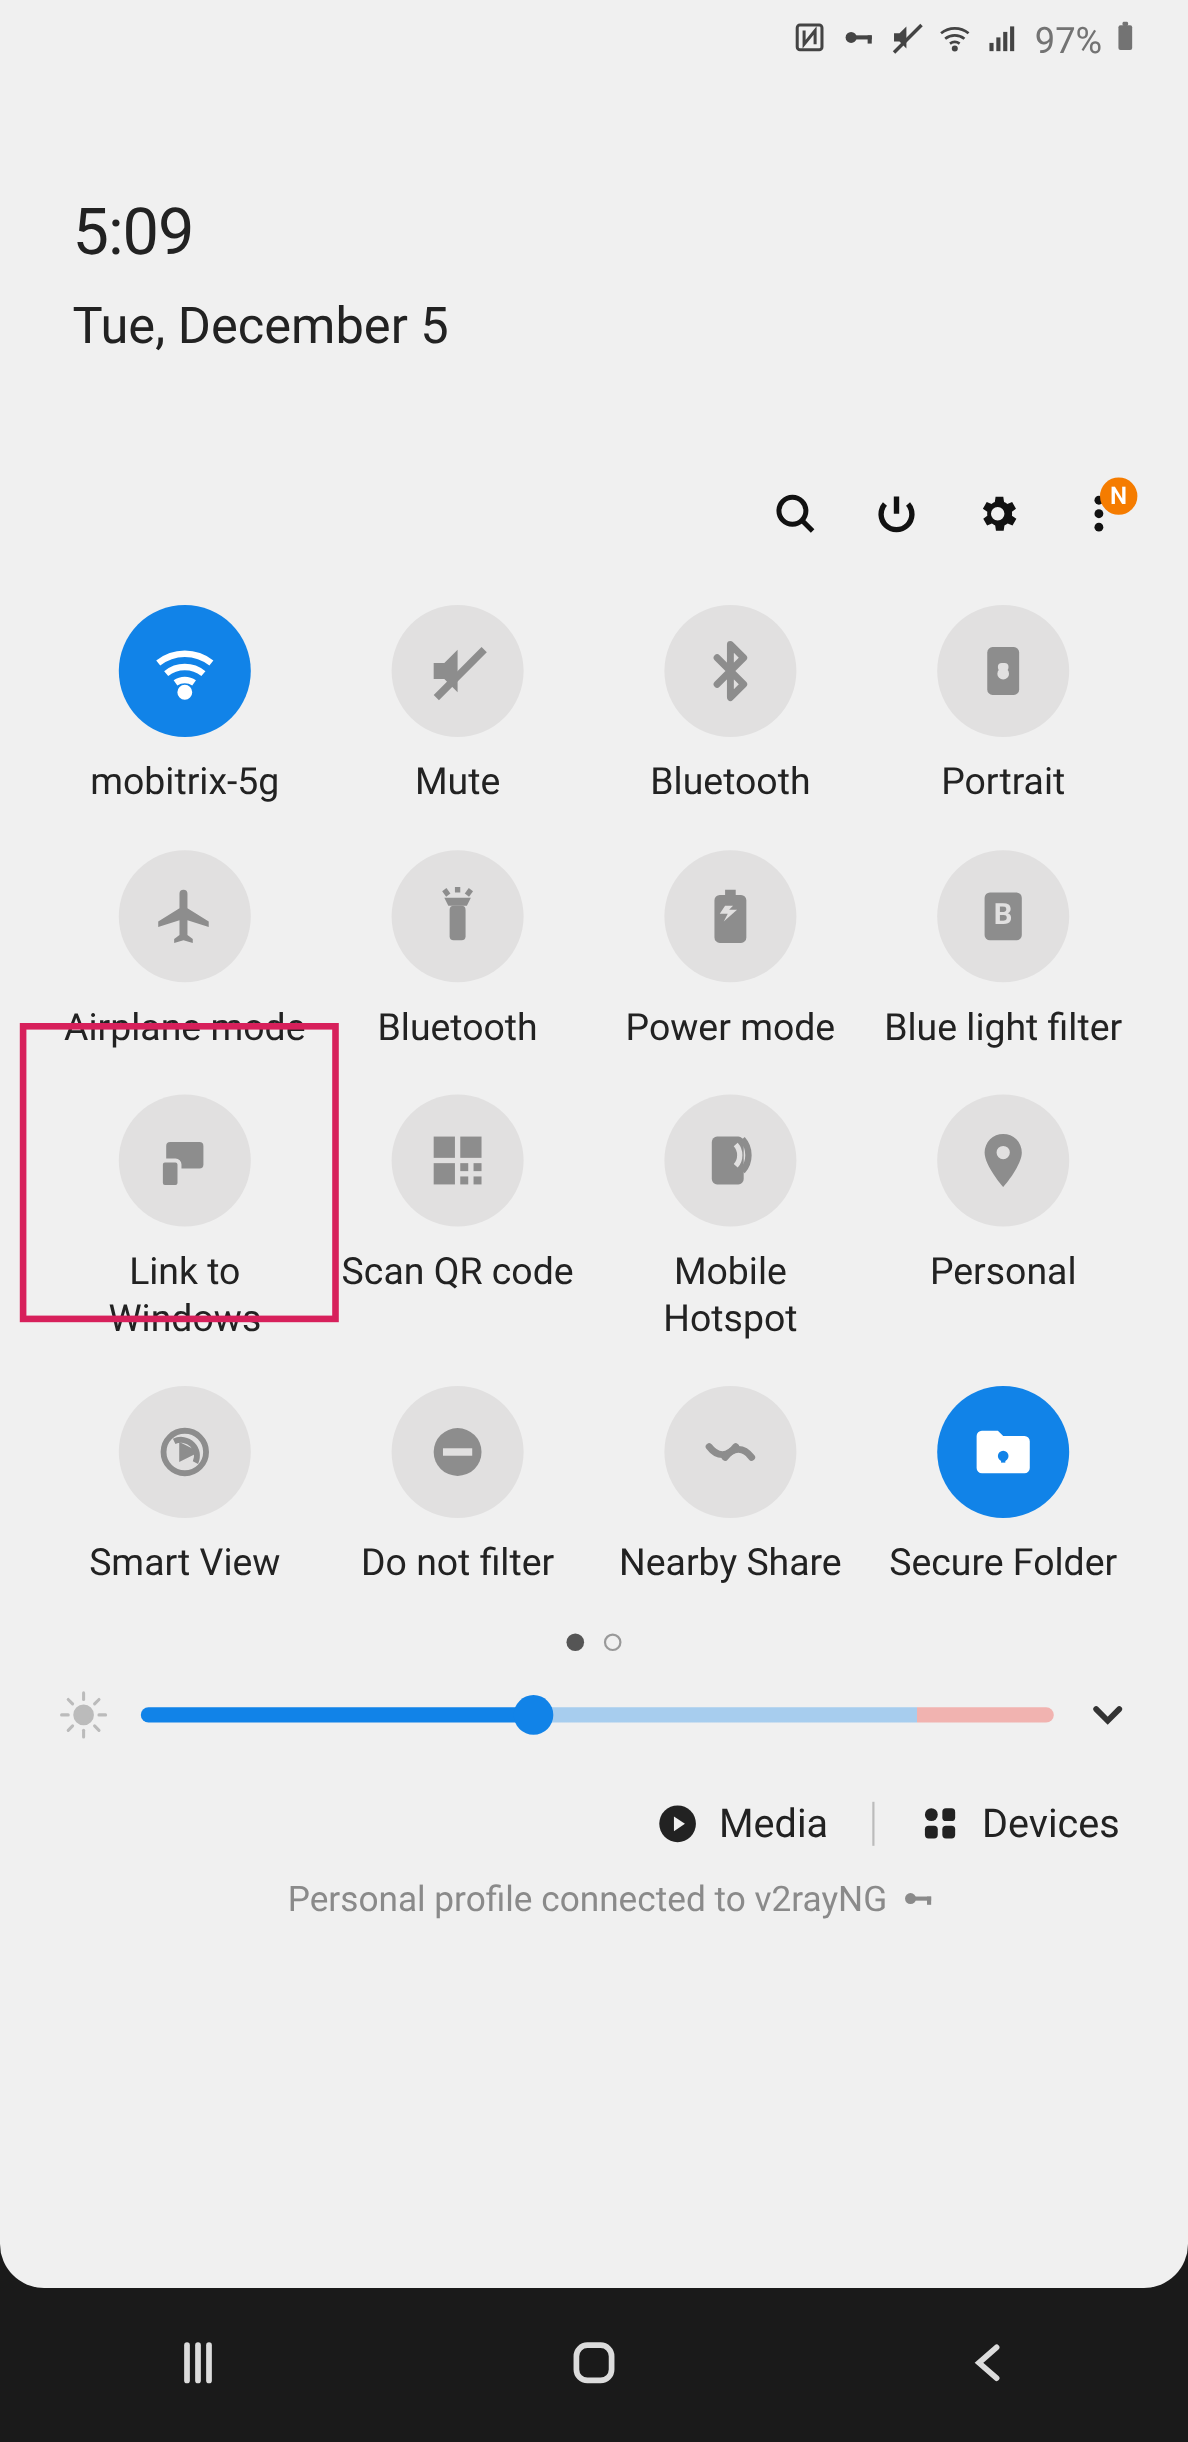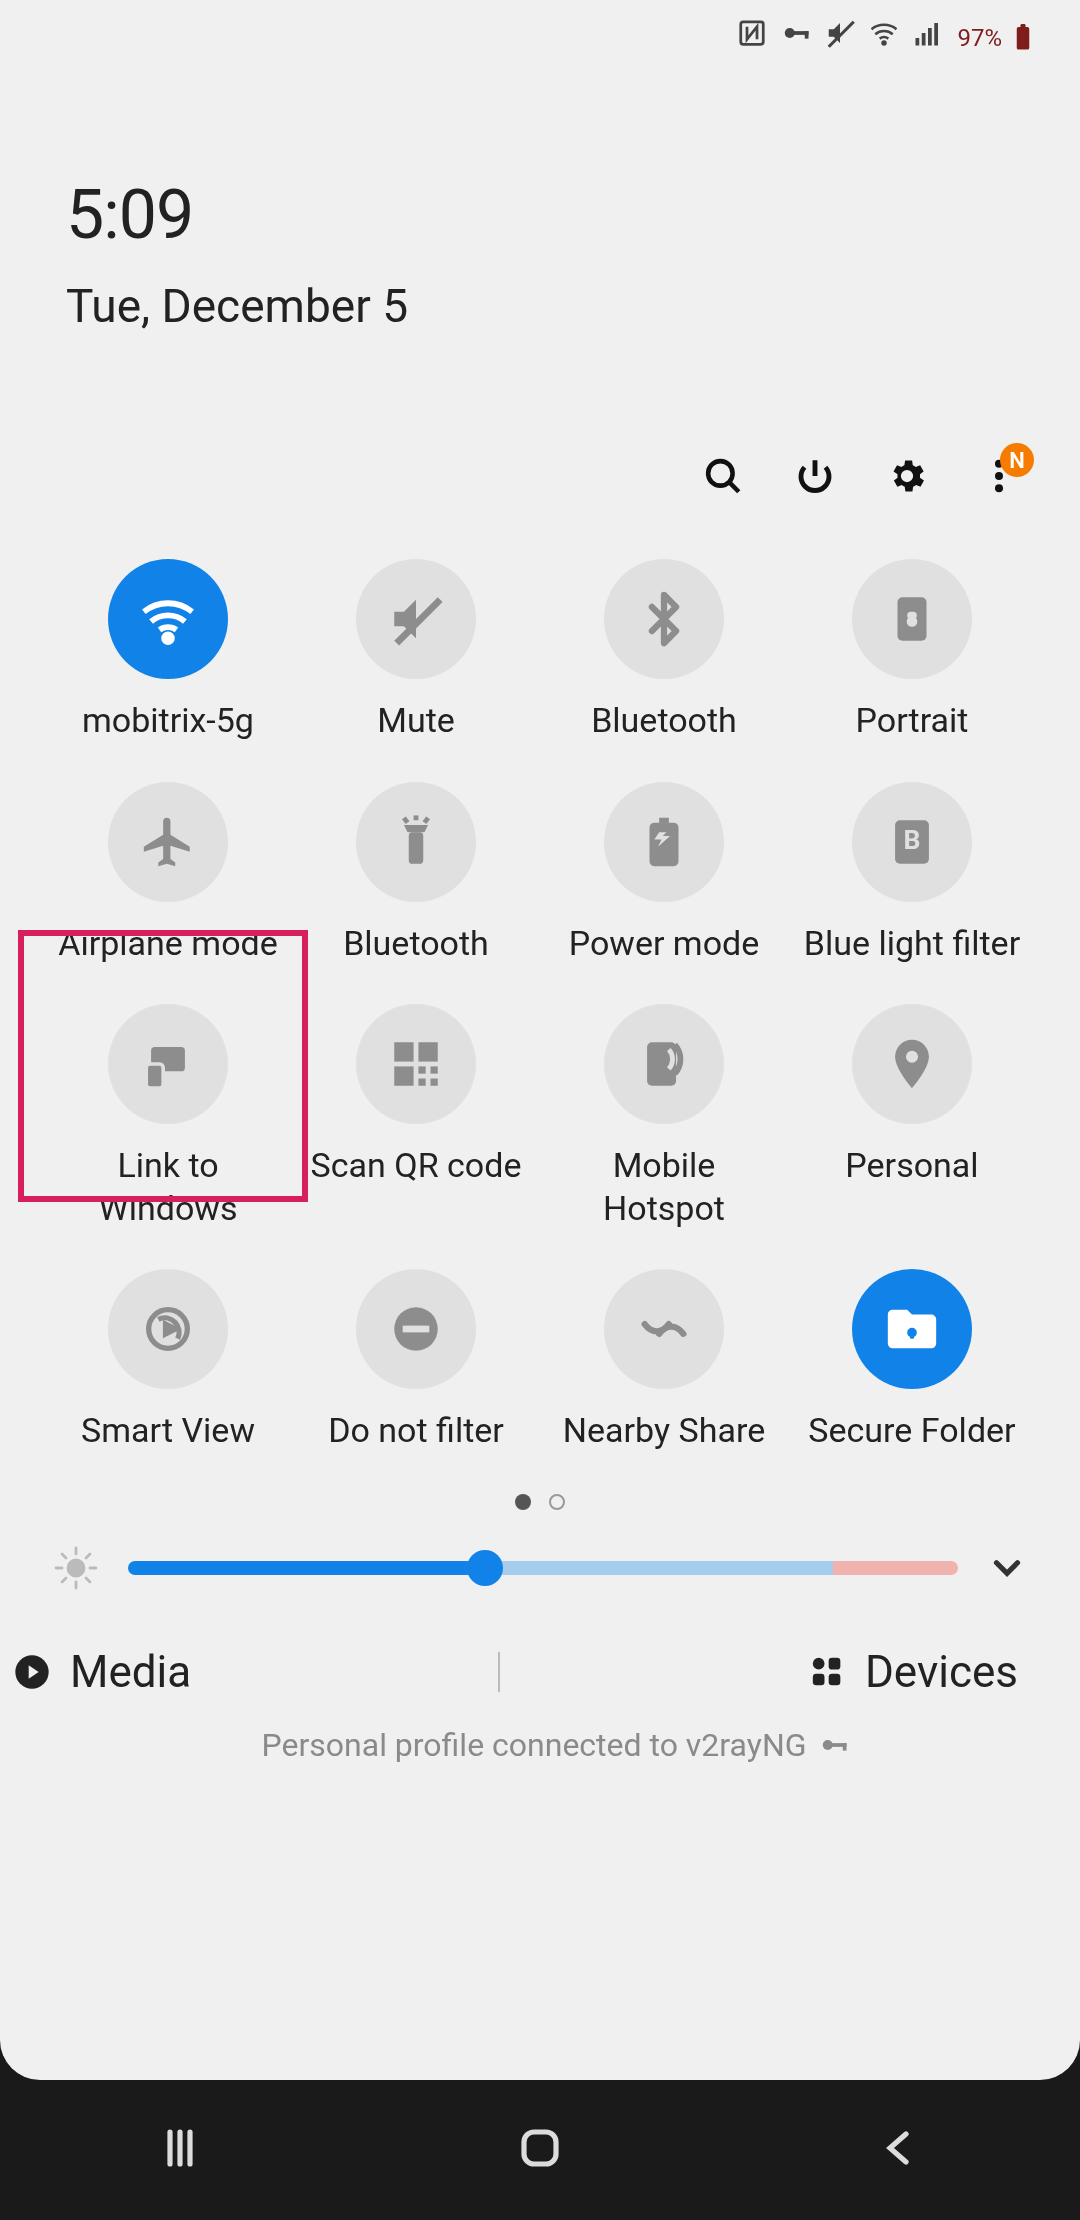--- a/index.html
+++ b/index.html
@@ -22,27 +22,27 @@
   .status-bar {
     display: flex;
     justify-content: flex-end;
     align-items: center;
     gap: 14px;
     padding: 18px 42px 0 0;
     font-size: 30px;
     color: #444;
   }
   .status-bar svg { width: 30px; height: 30px; }
-  .status-bar .battery-text { font-size: 24px; color: #7f1d1d; display:flex; align-items:flex-end; gap:6px;}
+  .status-bar .battery-text { font-size: 33px; color: #737373; display:flex; align-items:flex-start; gap:6px;}
   
   .header {
     padding: 120px 0 0 66px;
   }
   .time {
-    font-size: 68px;
+    font-size: 59px;
     font-weight: 400;
     color: #222;
     letter-spacing: -1px;
   }
   .date {
     font-size: 46px;
     color: #222;
     margin-top: 24px;
   }
   
@@ -125,23 +125,23 @@
   }
   .slider .thumb{
     position:absolute; left:43%; top:50%;
     transform:translate(-50%,-50%);
     width:36px;height:36px;border-radius:50%;
     background:#1183e8;
   }
   .expand{ width:42px;height:42px;color:#333;display:flex;align-items:center;justify-content:center;}
   
   .extras{
-    display:flex;justify-content:space-between;align-items:center;
+    display:flex;justify-content:flex-end;align-items:center;
     gap:30px; padding: 54px 62px 0 12px;
-    font-size:44px;color:#222;
+    font-size:36px;color:#222;
   }
   .extras .item{display:flex;align-items:center;gap:18px;}
   .extras .div{ width:2px;height:40px;background:#bbb; margin: 0 10px;}
   .footer-text{
     text-align:center;font-size:32px;color:#8a8a8a;
     padding-top: 28px;
     display:flex;justify-content:center;align-items:center;gap:12px;margin-left:30px;
   }
   
   .navbar{

